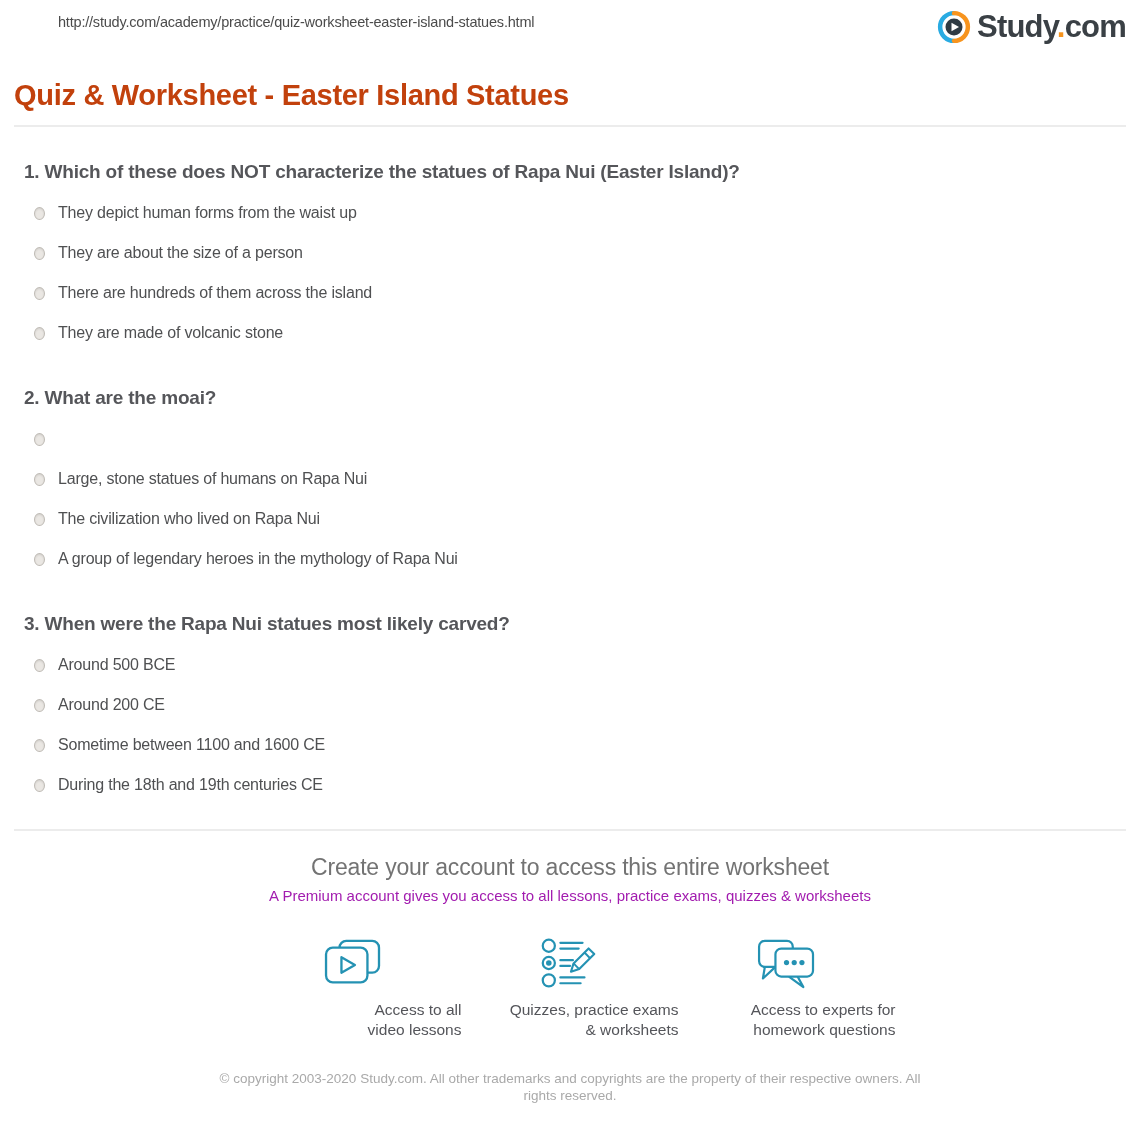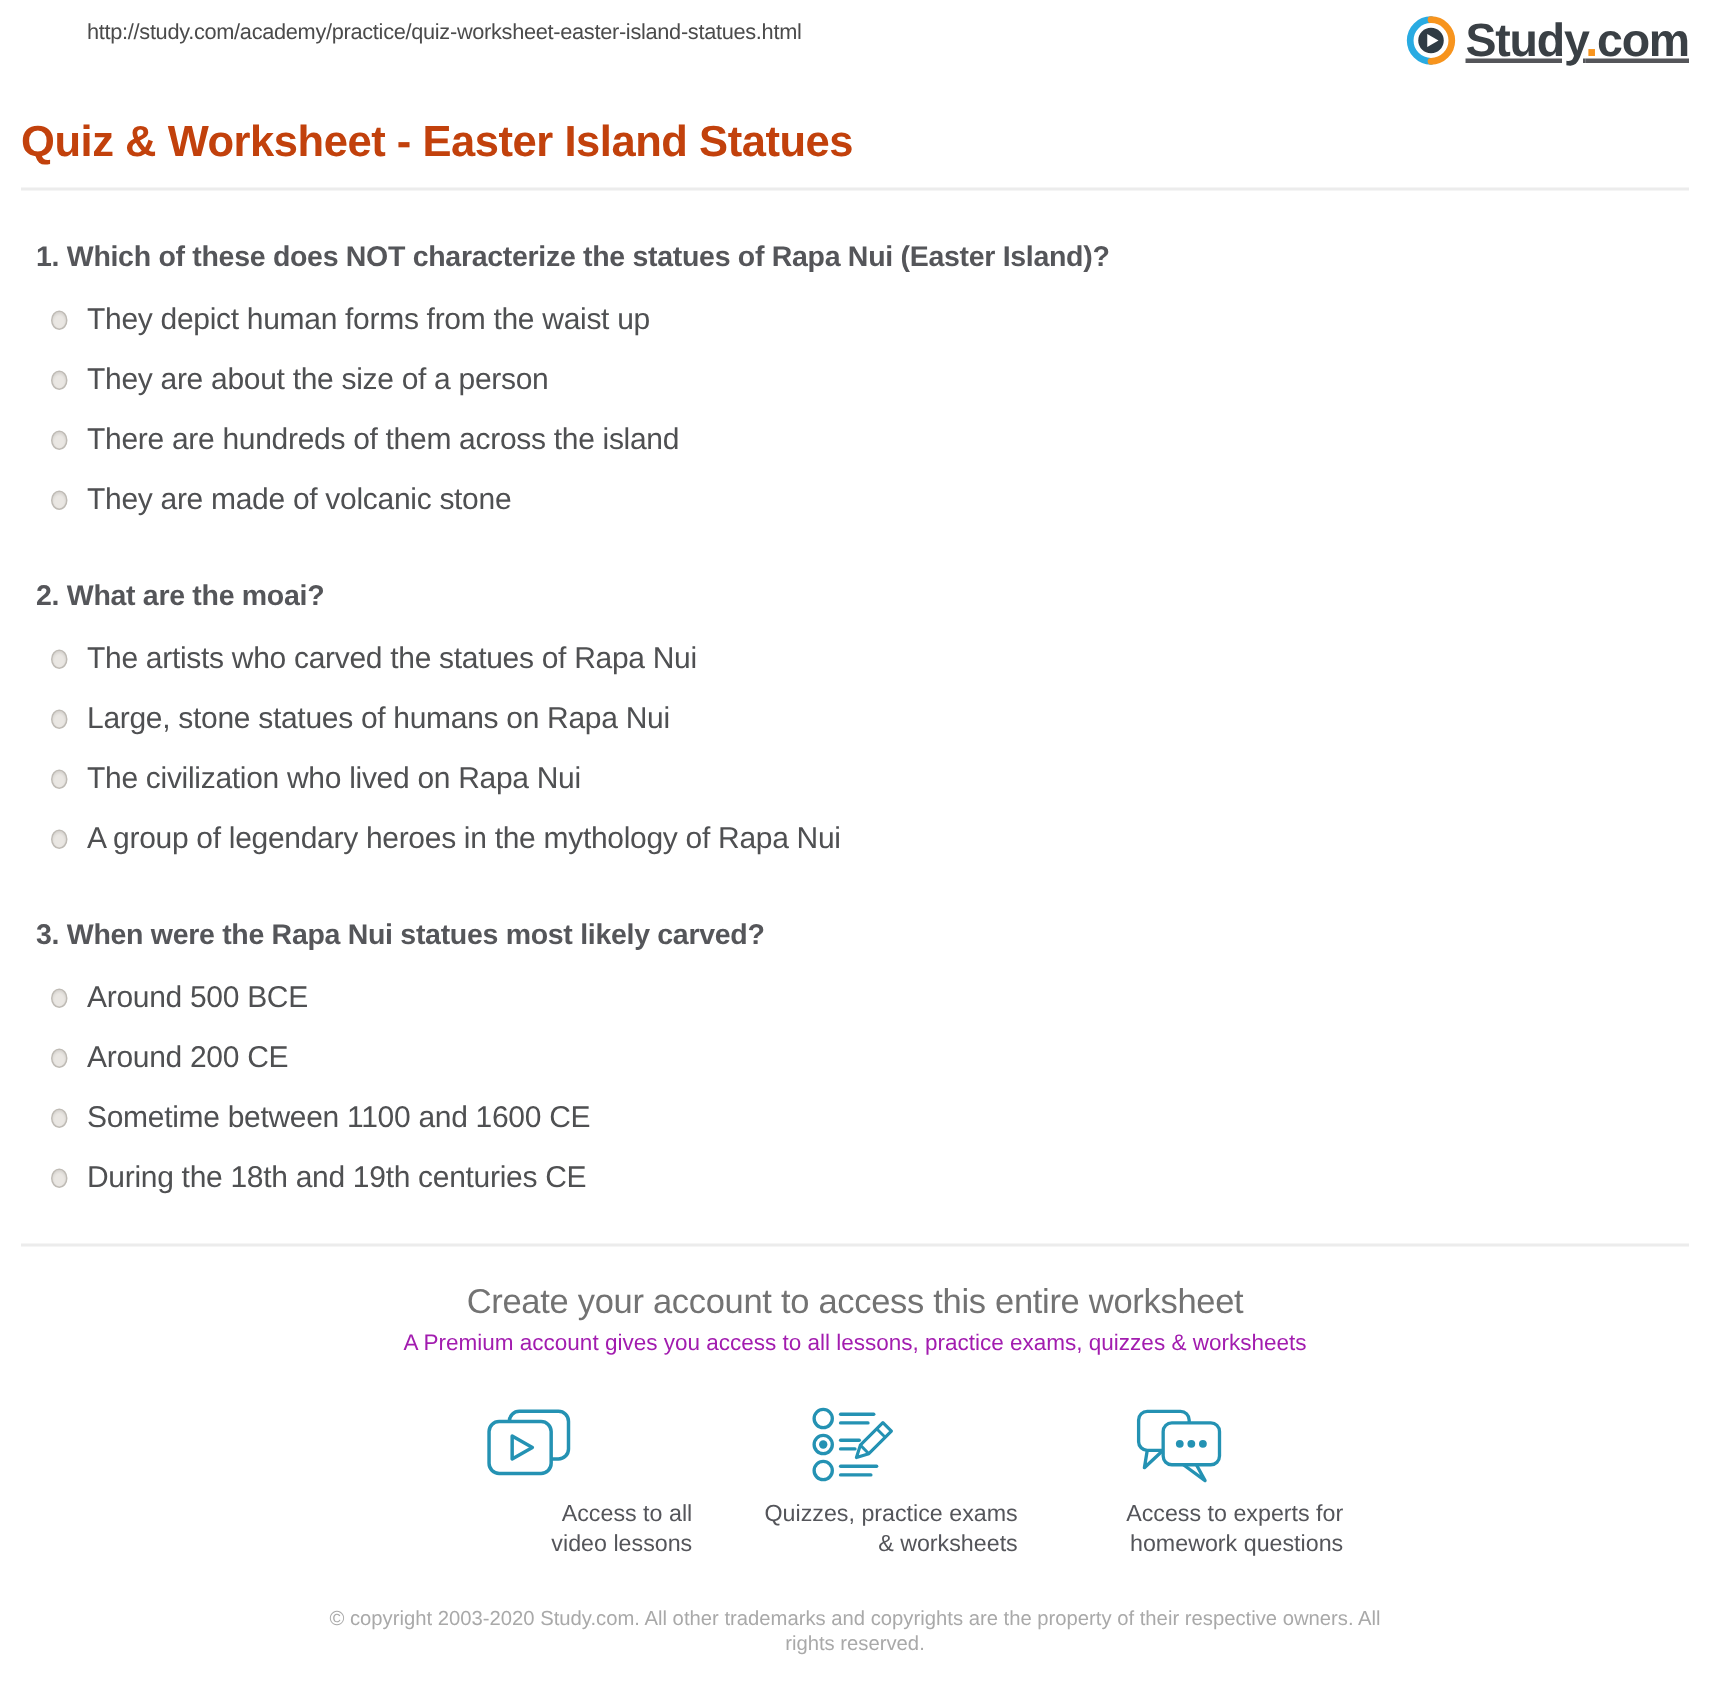--- a/index.html
+++ b/index.html
@@ -25,21 +25,20 @@
     padding-top: 2px;
     letter-spacing: -0.2px;
     margin-left: 44px;
   }
   .logo {
     display: flex;
     align-items: center;
     gap: 6px;
     margin-top: -3px;
     cursor: pointer;
-    text-decoration: underline;
   }
   .logo-text {
     font-size: 31px;
     font-weight: bold;
     color: #3a4045;
     letter-spacing: -0.8px;
     line-height: 36px;
   }
   .logo-dot { color: #f7941e; }
   
@@ -78,21 +77,21 @@
   .radio {
     width: 11px;
     height: 13px;
     flex: 0 0 11px;
     border-radius: 50%;
     border: 1px solid #bfbbb5;
     background: #eae7e3;
     box-shadow: inset 0 1px 2px rgba(0,0,0,0.10);
   }
   .option-label {
-    font-size: 20px;
+    font-size: 16px;
     color: #4f5052;
     letter-spacing: -0.2px;
     text-align: right;
   }
   .bottom-rule { margin-top: 24px; }
   
   .cta { text-align: center; }
   .cta-title {
     margin-top: 22px;
     font-size: 23px;
@@ -179,21 +178,20 @@
         <span class="option-label">They are made of volcanic stone</span>
       </div>
     </div>
   </div>
 
   <div class="question">
     <h2 class="question-heading">2. What are the moai?</h2>
     <div class="options">
       <div class="option">
         <span class="radio"></span>
-        <span class="option-label">The artists who carved the statues of Rapa Nui</span>
       </div>
       <div class="option">
         <span class="radio"></span>
         <span class="option-label">Large, stone statues of humans on Rapa Nui</span>
       </div>
       <div class="option">
         <span class="radio"></span>
         <span class="option-label">The civilization who lived on Rapa Nui</span>
       </div>
       <div class="option">

